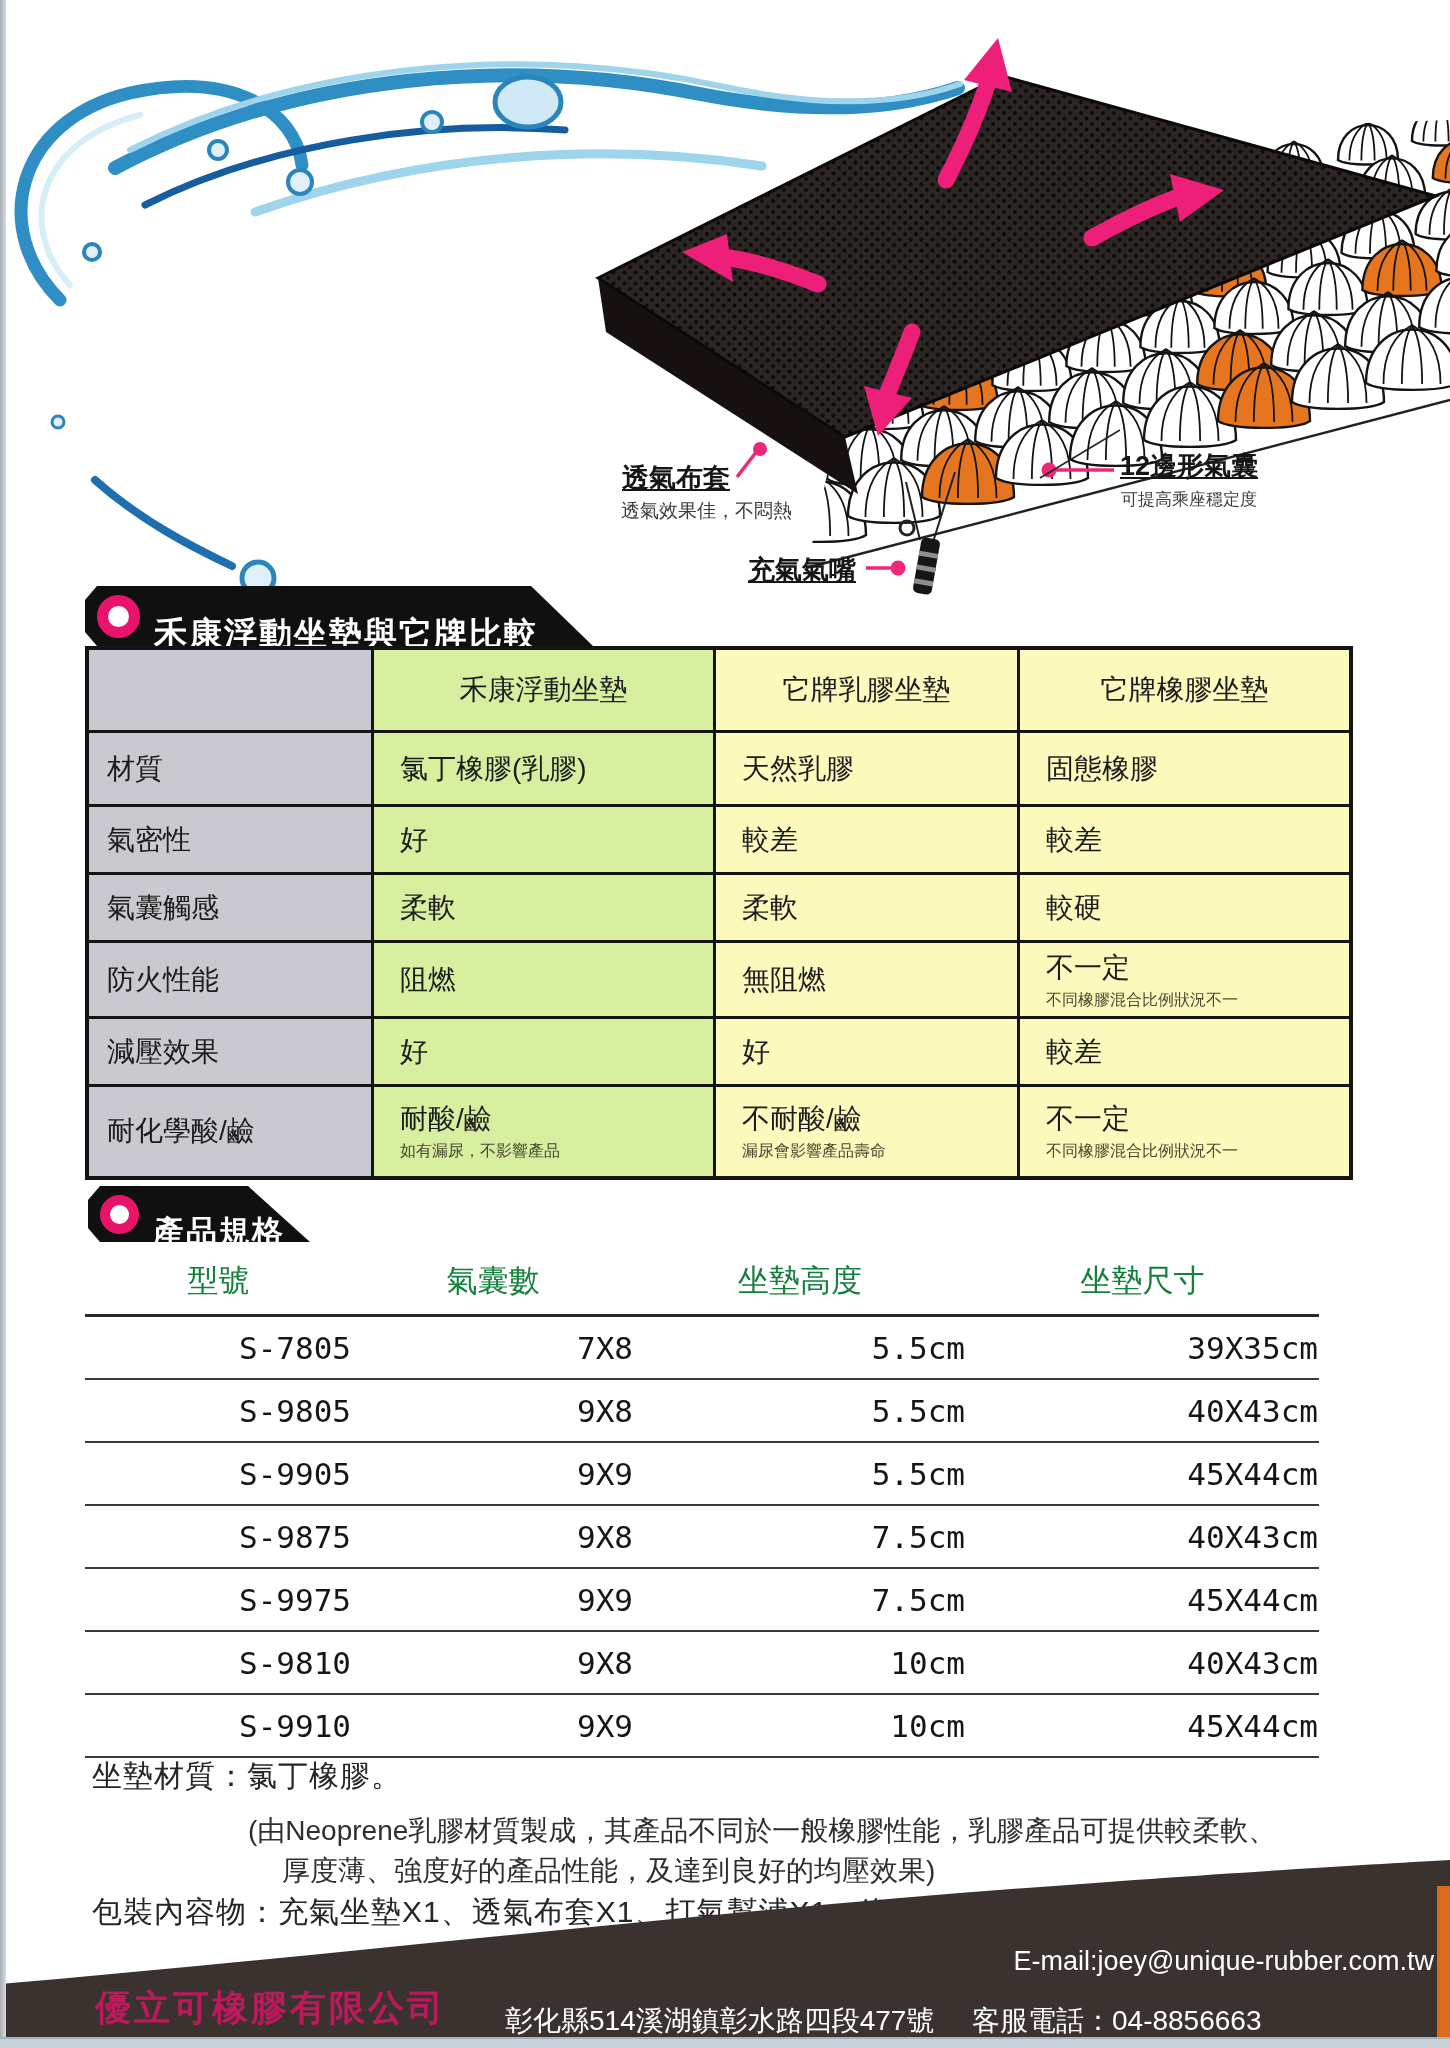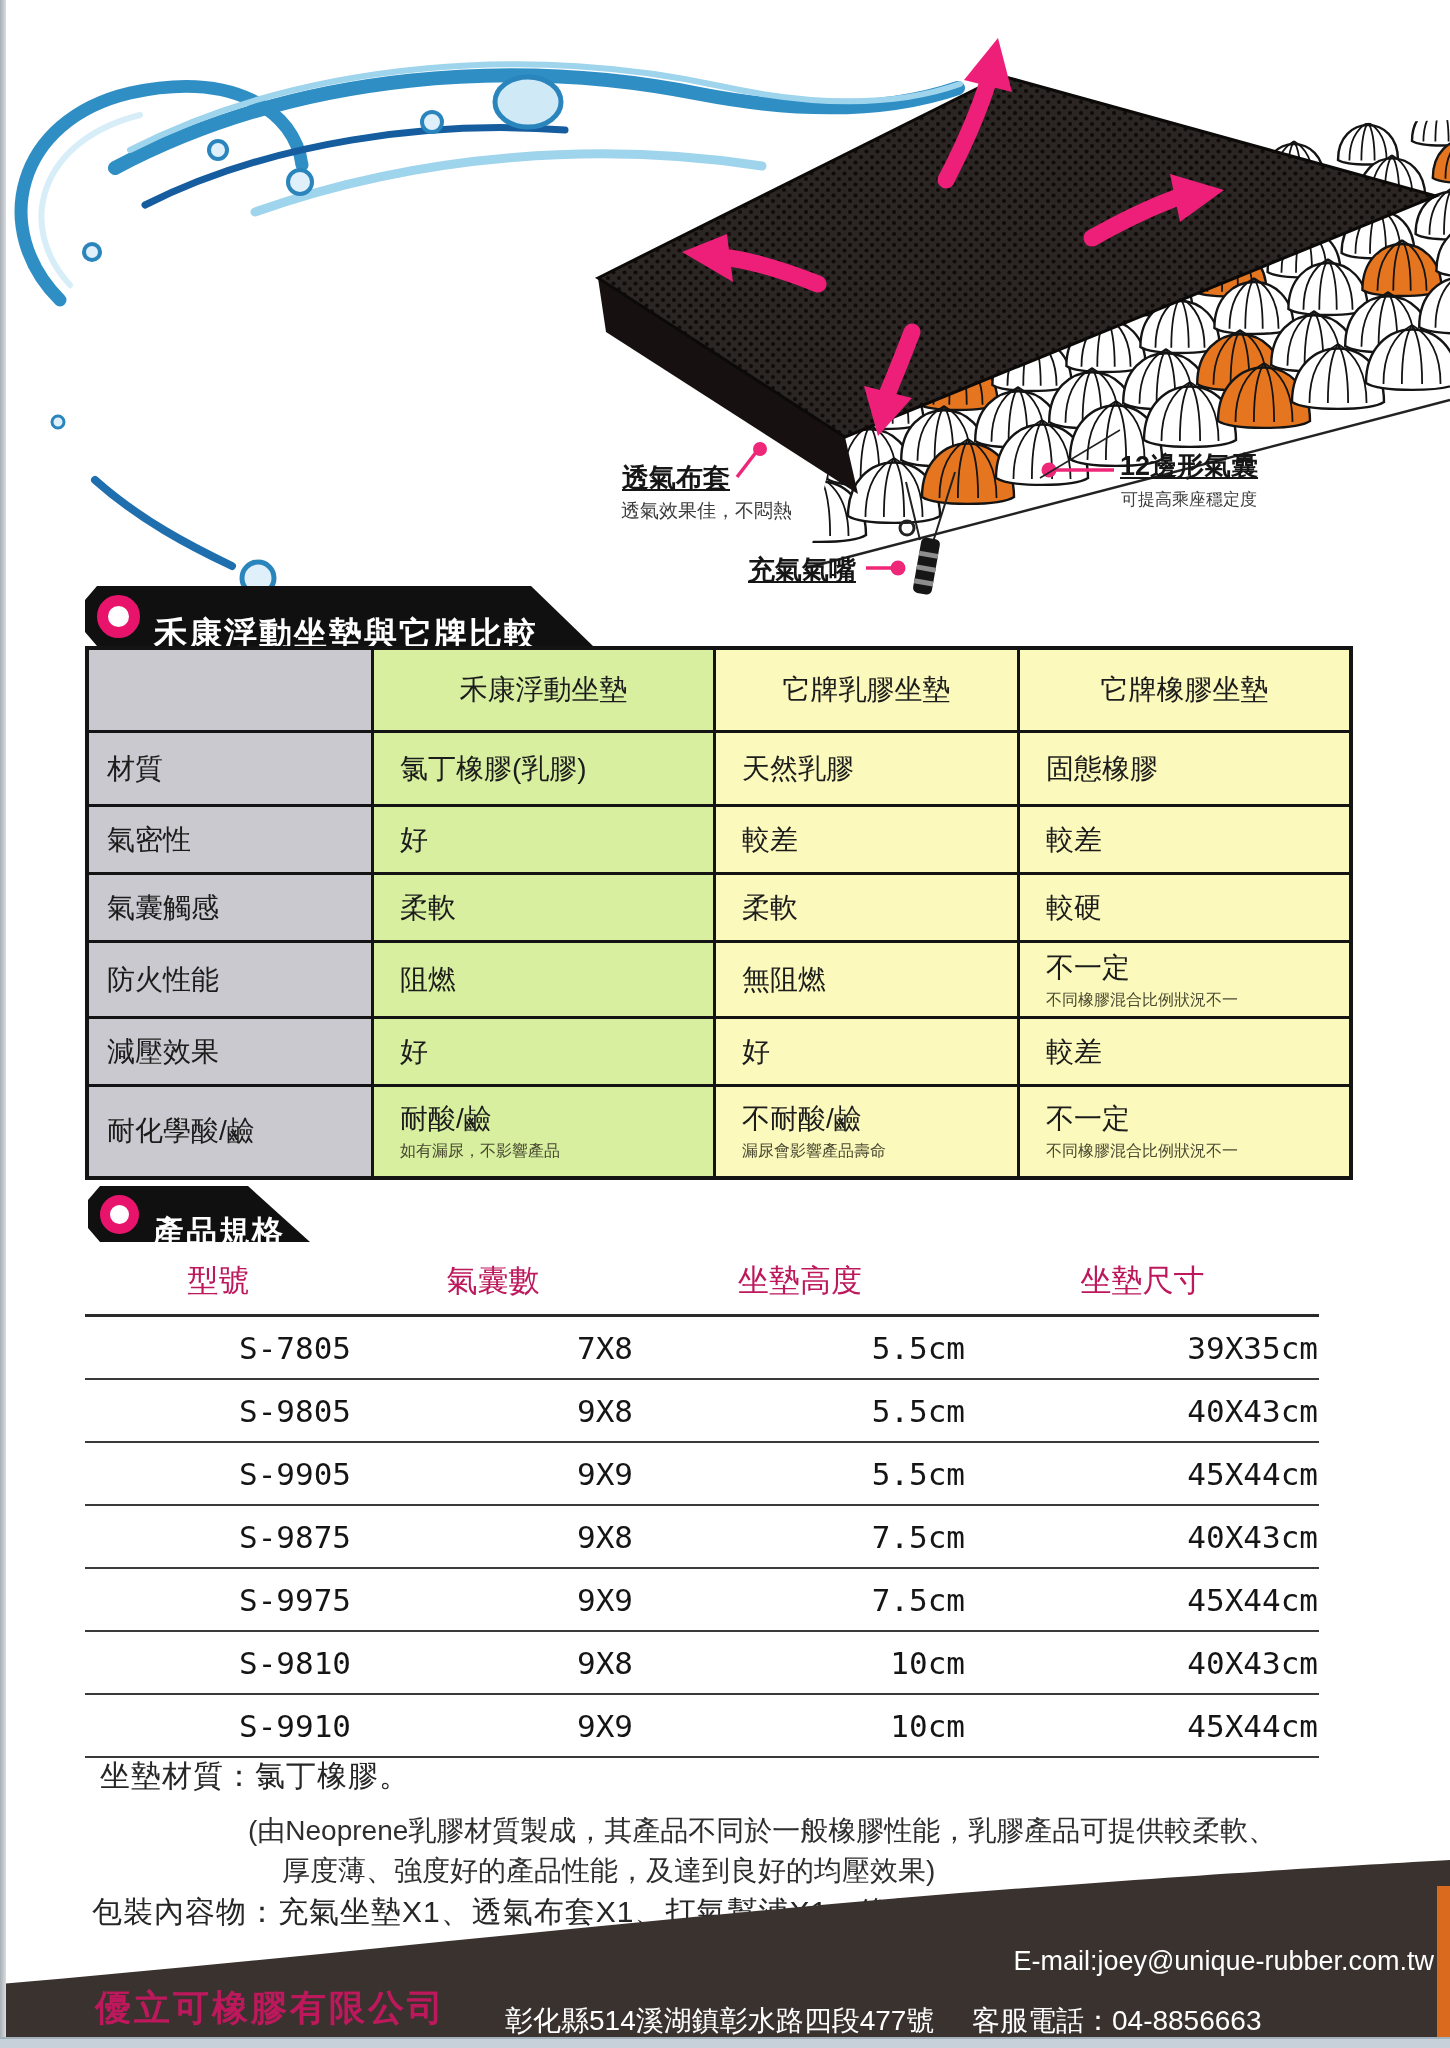--- a/index.html
+++ b/index.html
@@ -19,21 +19,21 @@
   #cmp td,#cmp th{border:3px solid #141414;font-weight:400;vertical-align:middle;}
   #cmp .c0{background:#c9c9cf;width:263px;padding-left:18px;text-align:left;font-size:28px;}
   #cmp .c1{background:#d7ef9f;width:337px;}
   #cmp .c2{background:#fbf9bb;width:299px;}
   #cmp .c3{background:#fbf9bb;width:327px;}
   #cmp thead th{font-size:28px;text-align:center;height:78px;}
   #cmp tbody td{font-size:28px;text-align:left;padding-left:26px;}
   #cmp .note{font-size:16px;color:#4a4a33;margin-top:3px;letter-spacing:0;}
   
   #spec{position:absolute;left:85px;top:1248px;width:1226px;}
-  #spec th{font-size:31px;font-weight:400;color:#be185d;height:64px;border-bottom:3px solid #2a2a2a;text-align:center;}
+  #spec th{font-size:31px;font-weight:400;color:#15803d;height:64px;border-bottom:3px solid #2a2a2a;text-align:center;}
   #spec td{font-family:"DejaVu Sans Mono","Liberation Mono",monospace;font-size:31px;color:#151515;
            text-align:right;height:59px;border-bottom:2px solid #3a3a3a;}
   #spec .w0{width:265px}.w1{width:280px}.w2{width:330px}.w3{width:351px}
   
   .ill-title{position:absolute;font-size:27px;font-weight:700;color:#161616;white-space:nowrap;text-decoration:underline;}
   .ill-sub{position:absolute;font-size:19px;color:#3c3c3c;white-space:nowrap;}
   
   .note-line{position:absolute;font-size:30px;color:#262626;white-space:nowrap;letter-spacing:1px;}
   .note-detail{position:absolute;font-size:28px;color:#2e2e2e;white-space:nowrap;}
   
@@ -651,21 +651,21 @@
         </tr>
         <tr>
           <td class="w0">S-9910</td>
           <td class="w1">9X9</td>
           <td class="w2">10cm</td>
           <td class="w3">45X44cm</td>
         </tr>
       </tbody>
   </table>
 
-  <div class="note-line" style="left:100px;top:1756px">坐墊材質：氯丁橡膠。</div>
+  <div class="note-line" style="left:92px;top:1756px">坐墊材質：氯丁橡膠。</div>
   <div class="note-detail" style="left:248px;top:1812px">(由Neoprene乳膠材質製成，其產品不同於一般橡膠性能，乳膠產品可提供較柔軟、</div>
   <div class="note-detail" style="left:282px;top:1852px">厚度薄、強度好的產品性能，及達到良好的均壓效果)</div>
   <div class="note-line" style="left:92px;top:1892px">包裝內容物：充氣坐墊X1、透氣布套X1、打氣幫浦X1、維修包X1。</div>
 
   <svg class="abs" style="left:0;top:1838px" width="1450" height="210" viewBox="0 0 1450 210">
     <path d="M0,210 L0,146 C300,120 620,84 900,60 C1130,41 1340,28 1450,22 L1450,210 Z" fill="#3a322e"></path>
     <rect x="1437" y="48" width="13" height="160" fill="#d96a1e"></rect>
   </svg>
   <div id="footer-txt">
     <div class="mail">E-mail:joey@unique-rubber.com.tw</div>

